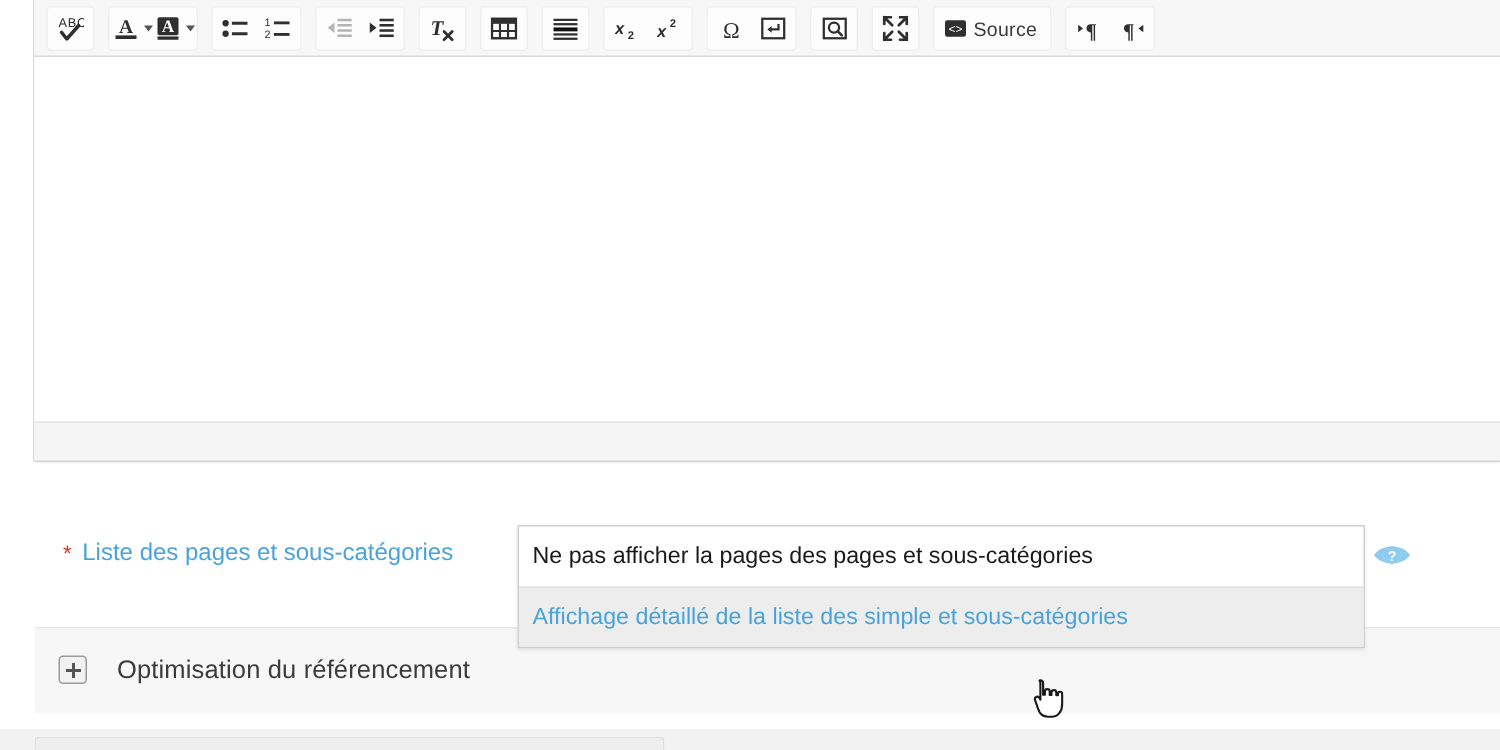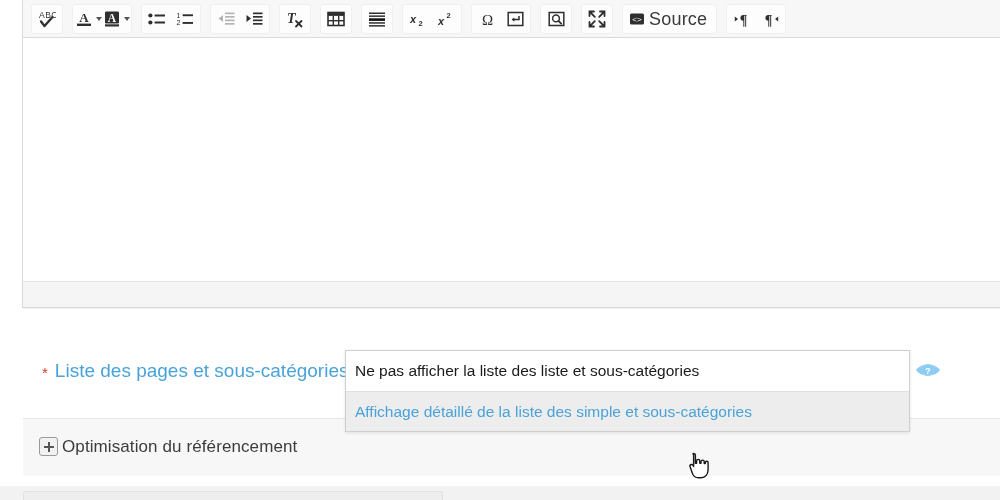--- a/index.html
+++ b/index.html
@@ -62,21 +62,21 @@
   .tb-btn.disabled { opacity: 0.35; }
   .tb-btn .caret {
     display: inline-block;
     width: 0; height: 0;
     border-left: 3.5px solid transparent;
     border-right: 3.5px solid transparent;
     border-top: 4px solid #555;
     margin-left: 3px;
   }
   .tb-label {
-    font-size: 18px;
+    font-size: 13px;
     color: #3a3a3a;
     letter-spacing: .2px;
     font-family: "Liberation Sans", sans-serif;
   }
   .glyph { font-size: 15px; line-height: 1; color: #2f2f2f; }
 
   
   .editor-body {
     position: absolute;
     left: 23px; top: 38px;
@@ -102,21 +102,21 @@
   }
   .req-star {
     color: #d9372b;
     font-size: 15px;
     line-height: 1;
     position: relative;
     top: 1px;
   }
   .label-text {
     color: #4aa3d8;
-    font-size: 19px;
+    font-size: 16px;
     font-family: "Liberation Sans", sans-serif;
   }
 
   
   .select-wrap {
     position: absolute;
     left: 345px; top: 350px;
     width: 565px;
     background: #ffffff;
     border: 1px solid #cfcfcf;
@@ -155,21 +155,21 @@
     background: #f7f7f7;
     border-top: 1px solid #e6e6e6;
     display: flex;
     align-items: center;
     padding-left: 16px;
     box-shadow: 0 1px 2px rgba(0,0,0,0.06);
   }
   .seo-panel-inner {
     display: flex;
     align-items: center;
-    gap: 4px;
+    gap: 20px;
   }
   .plus-box {
     width: 19px; height: 19px;
     border: 1px solid #9a9a9a;
     border-radius: 3px;
     background: #f2f2f2;
     position: relative;
     flex: none;
   }
   .plus-box::before, .plus-box::after {
@@ -446,21 +446,21 @@
     </div>
   </div>
   <div class="panel-clip"></div>
 
   <div class="field-label">
     <span class="req-star">*</span>
     <span class="label-text">Liste des pages et sous-catégories</span>
   </div>
 
   <div class="select-wrap" id="dropdown">
-      <div class="opt selected-value">Ne pas afficher la liste des liste et sous-catégories</div>
+      <div class="opt selected-value">Ne pas afficher la pages des pages et sous-catégories</div>
       <div class="opt highlight">Affichage détaillé de la liste des simple et sous-catégories</div>
     </div>
 
   <div class="help-icon">
     <svg width="26" height="18" viewBox="0 0 26 18">
       <path d="M1 9 C6 1.5, 20 1.5, 25 9 C20 16.5, 6 16.5, 1 9 Z" fill="#8ecbf0"></path>
       <circle cx="13" cy="9" r="6" fill="#9fd4f3"></circle>
       <circle cx="13" cy="9" r="5.6" fill="#8ecbf0"></circle>
       <text x="13" y="13" font-family="Liberation Sans, sans-serif" font-size="9.5" font-weight="bold" fill="#ffffff" text-anchor="middle">?</text>
     </svg>

